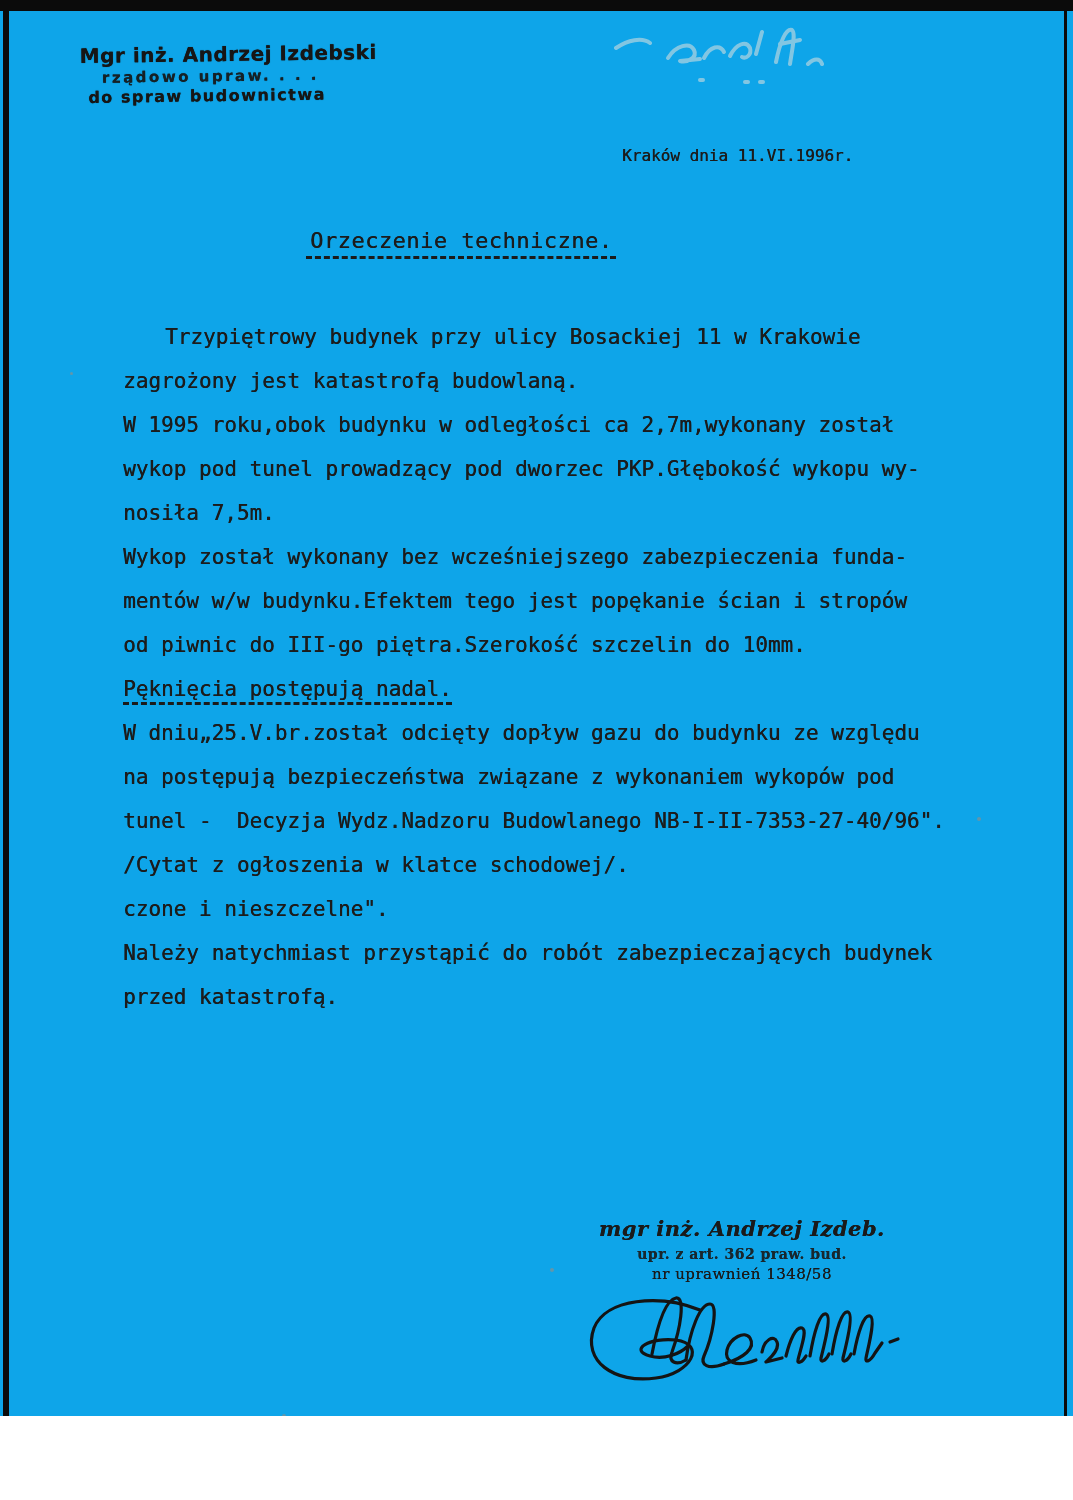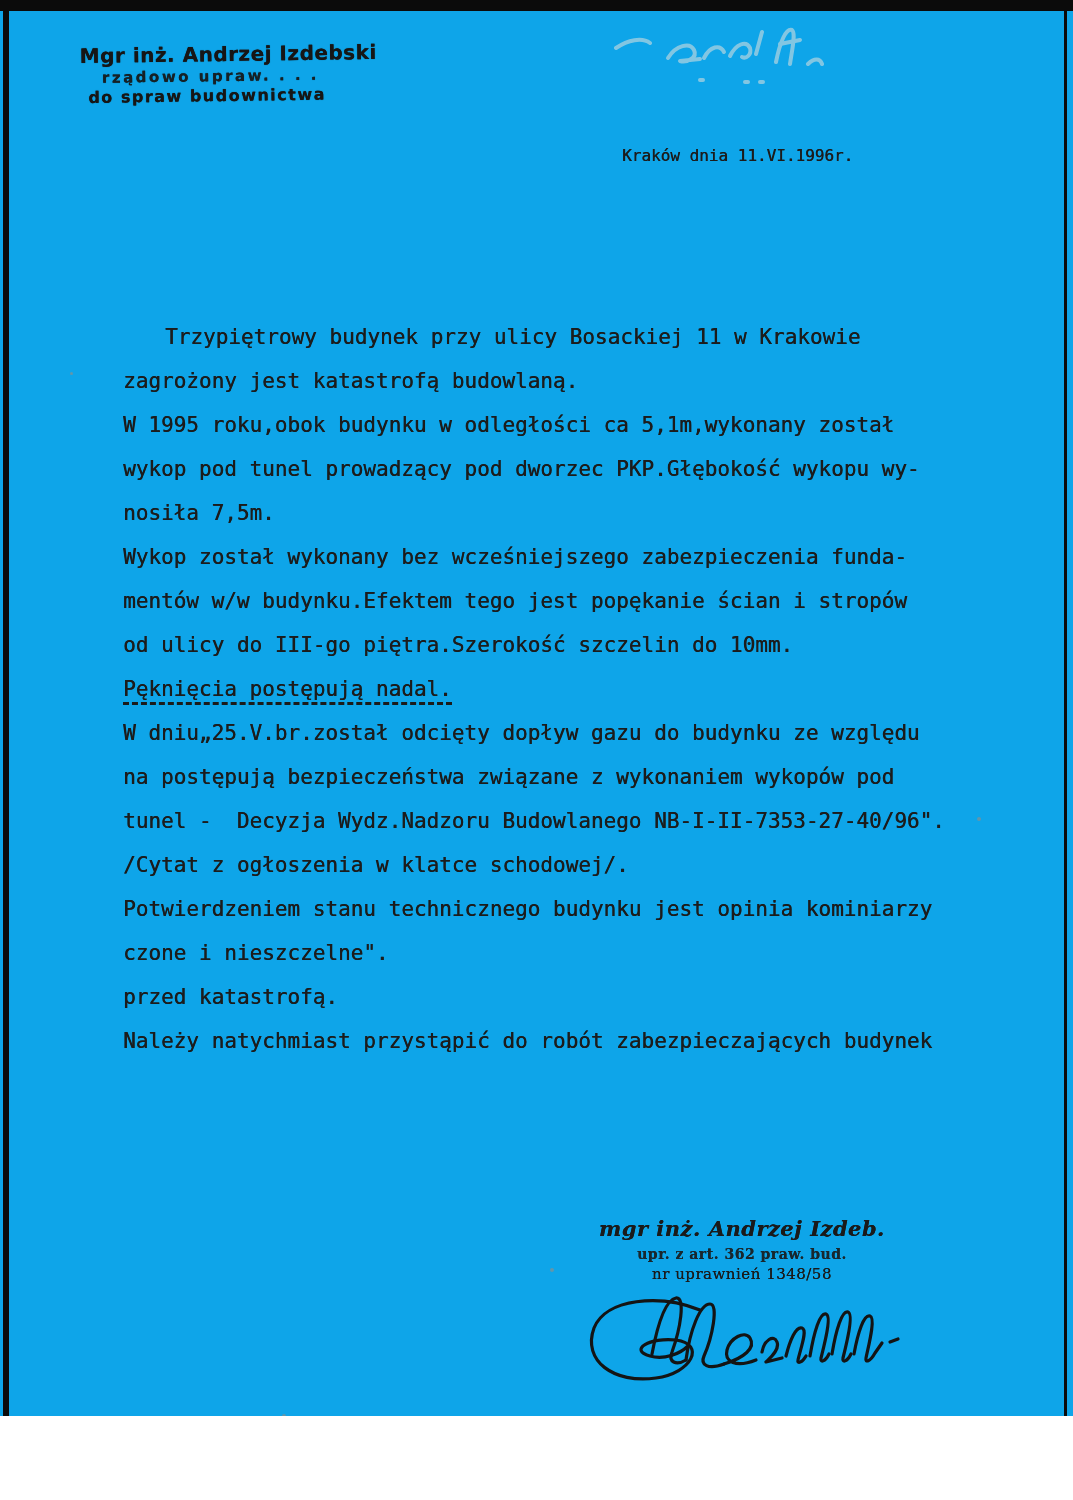--- a/index.html
+++ b/index.html
@@ -90,39 +90,39 @@
       <path d="M 756 54 L 762 32"></path>
       <path d="M 776 62 C 780 42, 786 28, 792 30 C 796 33, 792 50, 790 64"></path>
       <path d="M 780 44 L 800 40"></path>
       <path d="M 808 64 C 814 58, 820 58, 822 64"></path>
       <path d="M 700 80 l 3 0 M 745 82 l 3 0 M 760 82 l 3 0"></path>
     </g>
   </svg>
 
   <div class="dateline mono">Kraków dnia 11.VI.1996r.</div>
 
+  <div class="title mono">Orzeczenie techniczne.</div>
 
   <div class="body-text mono">
     <div class="bline first"><span>Trzypiętrowy budynek przy ulicy Bosackiej 11 w Krakowie</span></div>
     <div class="bline"><span>zagrożony jest katastrofą budowlaną.</span></div>
-    <div class="bline"><span>W 1995 roku,obok budynku w odległości ca 5,1m,wykonany został</span></div>
+    <div class="bline"><span>W 1995 roku,obok budynku w odległości ca 2,7m,wykonany został</span></div>
     <div class="bline"><span>wykop pod tunel prowadzący pod dworzec PKP.Głębokość wykopu wy-</span></div>
     <div class="bline"><span>nosiła 7,5m.</span></div>
     <div class="bline"><span>Wykop został wykonany bez wcześniejszego zabezpieczenia funda-</span></div>
     <div class="bline"><span>mentów w/w budynku.Efektem tego jest popękanie ścian i stropów</span></div>
-    <div class="bline"><span>od ulicy do III-go piętra.Szerokość szczelin do 10mm.</span></div>
+    <div class="bline"><span>od piwnic do III-go piętra.Szerokość szczelin do 10mm.</span></div>
     <div class="bline"><span class="dashed">Pęknięcia postępują nadal.</span></div>
     <div class="bline"><span>W dniu„25.V.br.został odcięty dopływ gazu do budynku ze względu</span></div>
     <div class="bline"><span>na postępują bezpieczeństwa związane z wykonaniem wykopów pod</span></div>
     <div class="bline"><span>tunel -  Decyzja Wydz.Nadzoru Budowlanego NB-I-II-7353-27-40/96".</span></div>
     <div class="bline"><span>/Cytat z ogłoszenia w klatce schodowej/.</span></div>
-    <div class="bline"><span>Potwierdzeniem stanu technicznego budynku jest opinia kominiarzy</span></div>
     <div class="bline"><span>czone i nieszczelne".</span></div>
+    <div class="bline"><span>Należy natychmiast przystąpić do robót zabezpieczających budynek</span></div>
     <div class="bline"><span>przed katastrofą.</span></div>
-    <div class="bline"><span>Należy natychmiast przystąpić do robót zabezpieczających budynek</span></div>
   </div>
 
   <div class="sig-stamp">
     <div class="name">mgr inż. Andrzej Izdeb.</div>
     <div class="cred1">upr. z art. 362 praw. bud.</div>
     <div class="cred2">nr uprawnień 1348/58</div>
   </div>
 
   <svg class="sig-svg" width="344" height="110" viewBox="578 1292 344 110">
     <g fill="none" stroke="#141414" stroke-width="3.2" stroke-linecap="round" stroke-linejoin="round">

